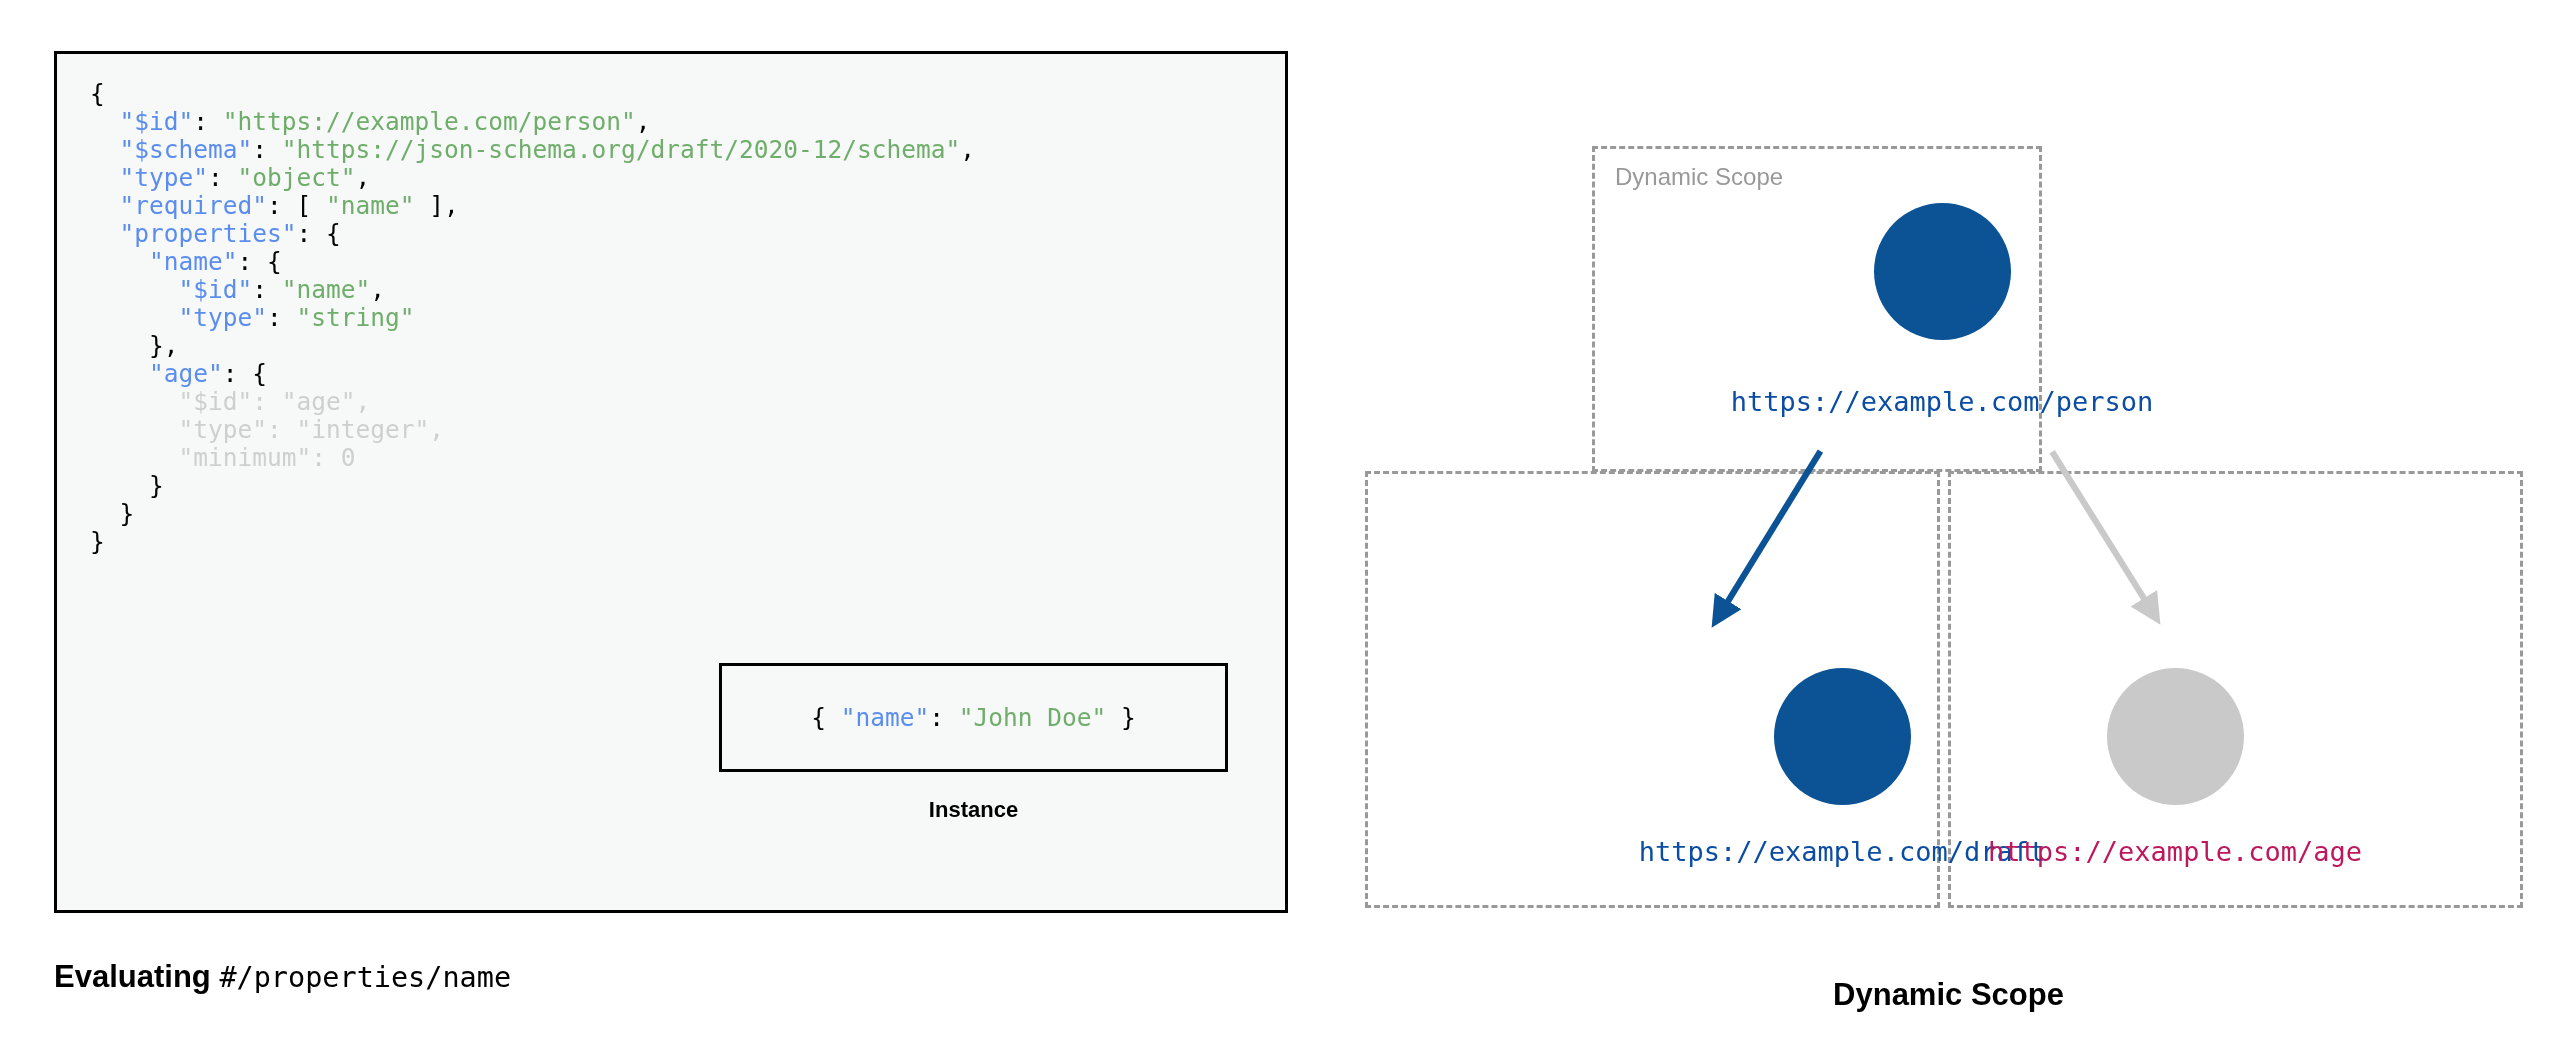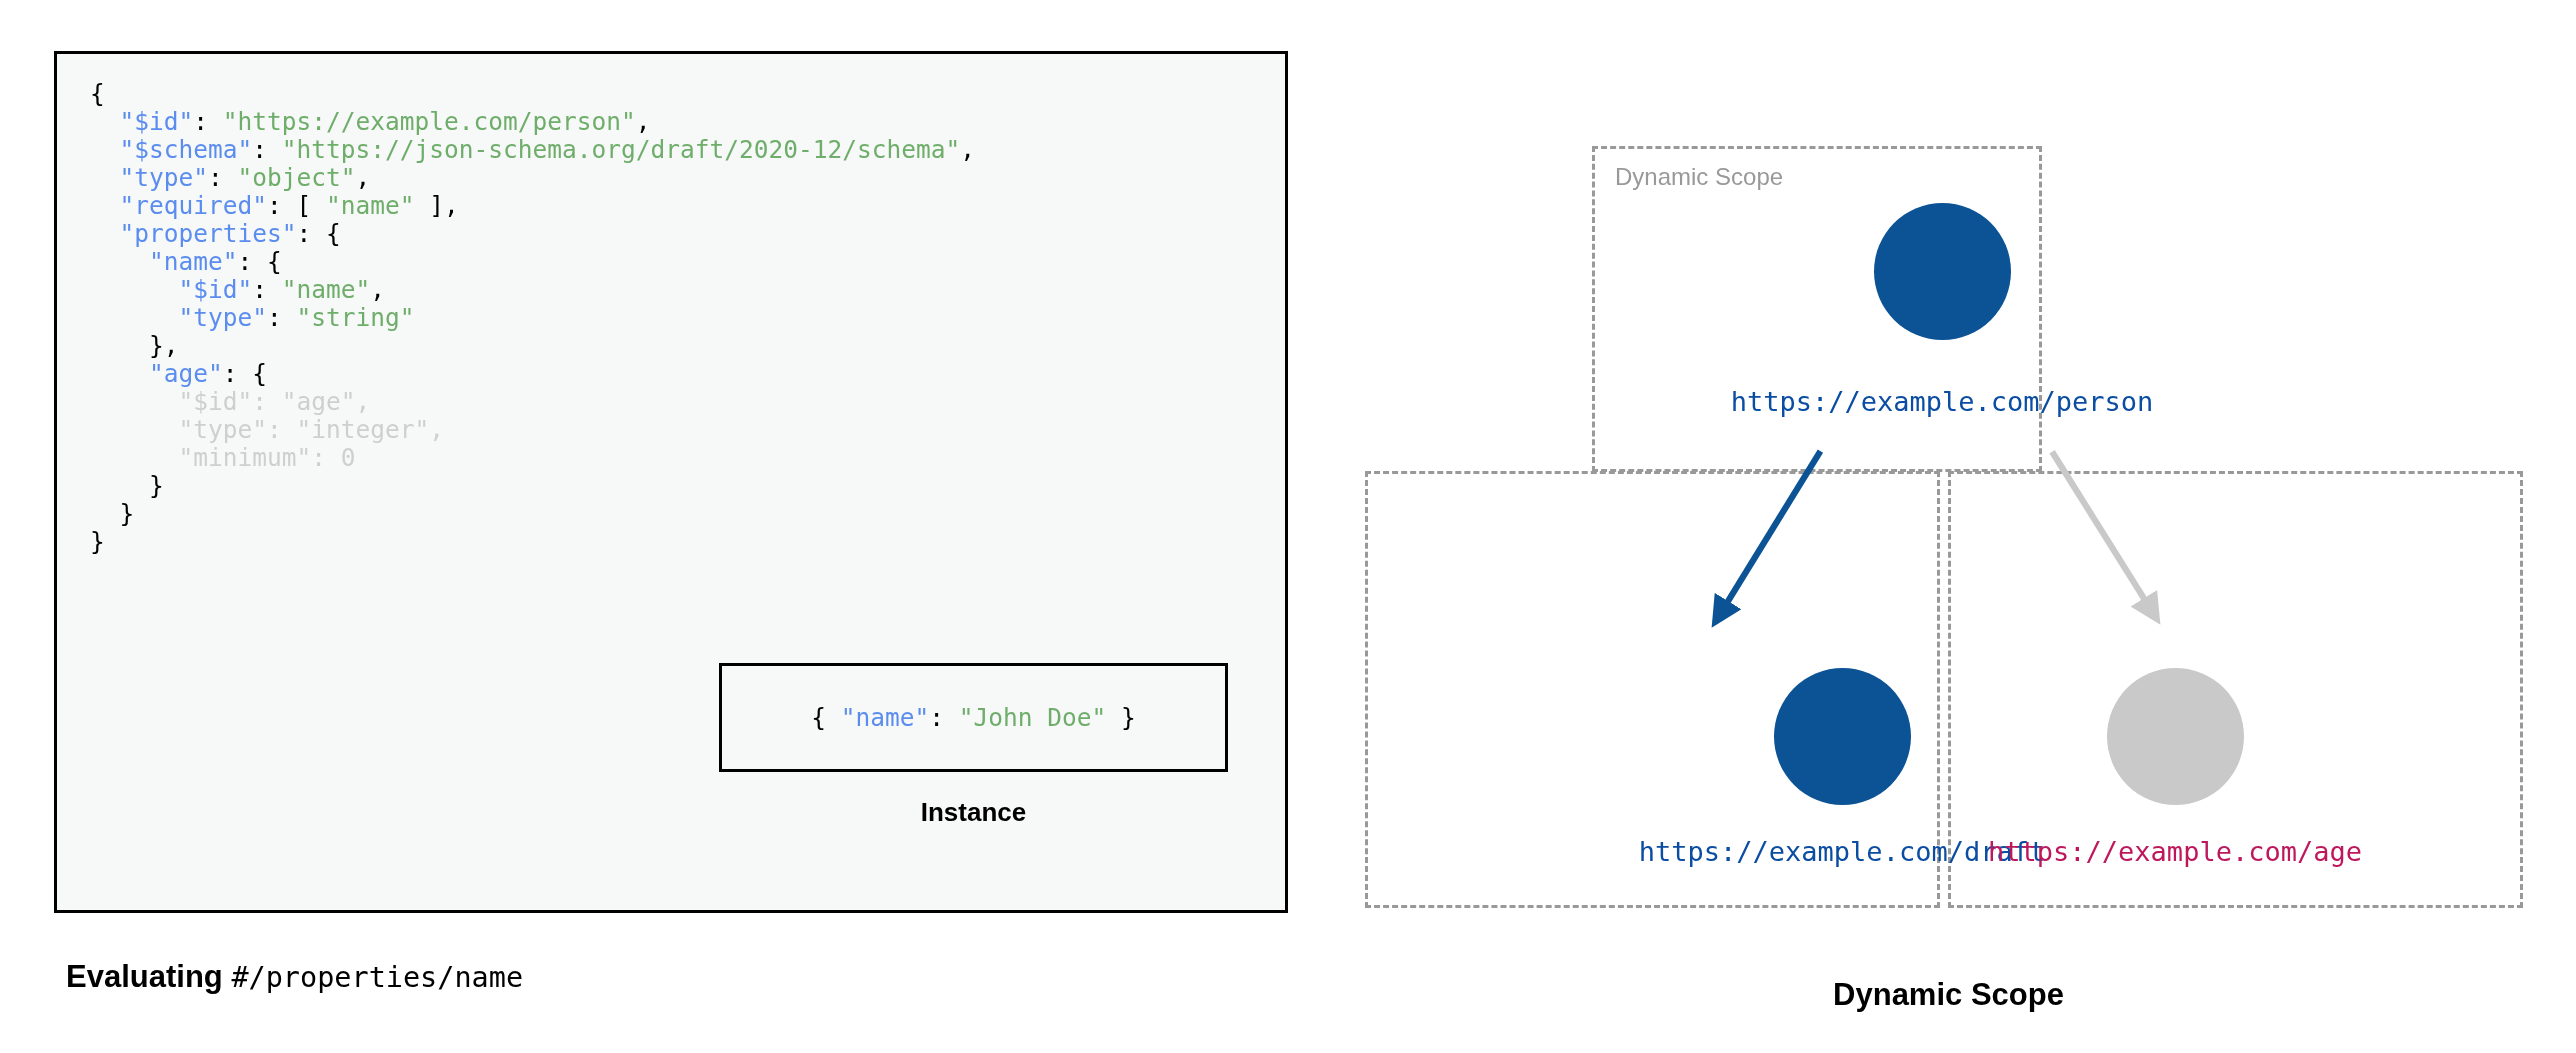--- a/index.html
+++ b/index.html
@@ -67,33 +67,32 @@
     white-space: pre;
   }
   #instance-caption {
     position: absolute;
     left: 719px;
     top: 797px;
     width: 509px;
     text-align: center;
     font-family: "Liberation Sans", sans-serif;
     font-weight: bold;
-    font-size: 26px;
+    font-size: 22px;
     color: #000000;
   }
 
   
   #left-caption {
     position: absolute;
     left: 54px;
     top: 959px;
     font-size: 31px;
     color: #000000;
     white-space: nowrap;
-    margin-left: 12px;
   }
   #left-caption .cap-bold {
     font-family: "Liberation Sans", sans-serif;
     font-weight: bold;
   }
   #left-caption .cap-mono {
     font-family: "DejaVu Sans Mono", "Liberation Mono", monospace;
     font-weight: normal;
     font-size: 28.5px;
   }

